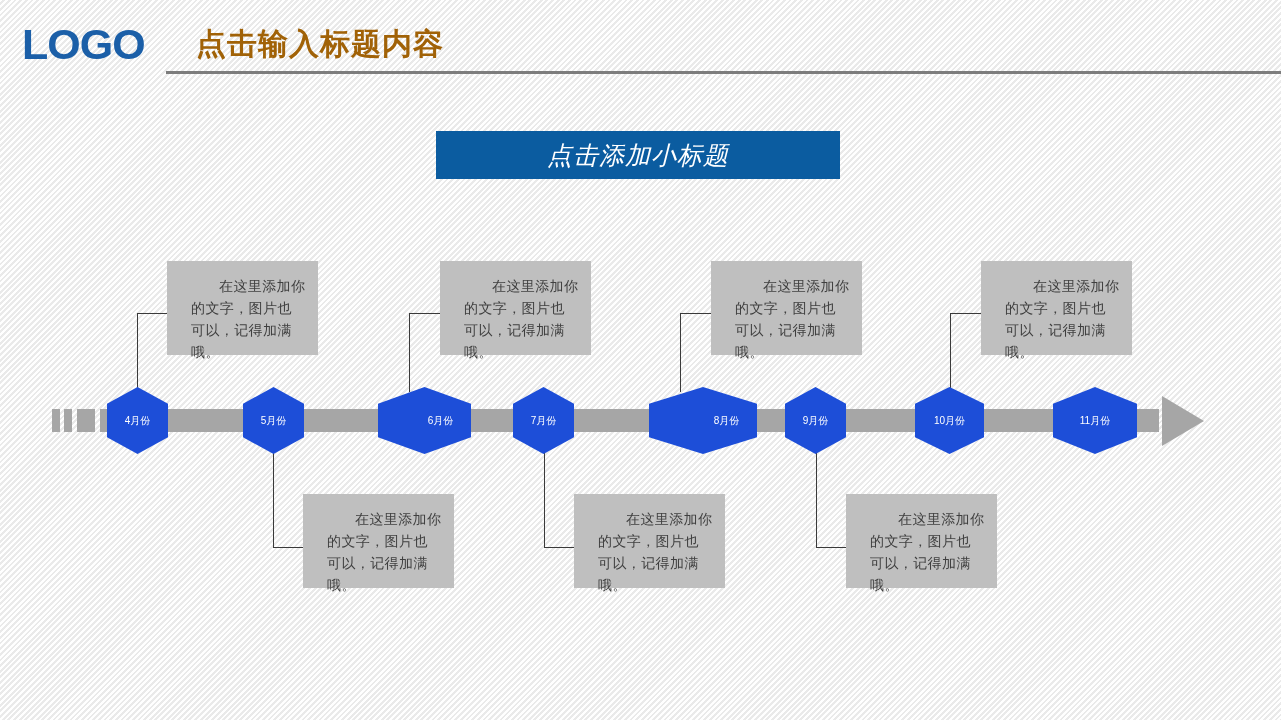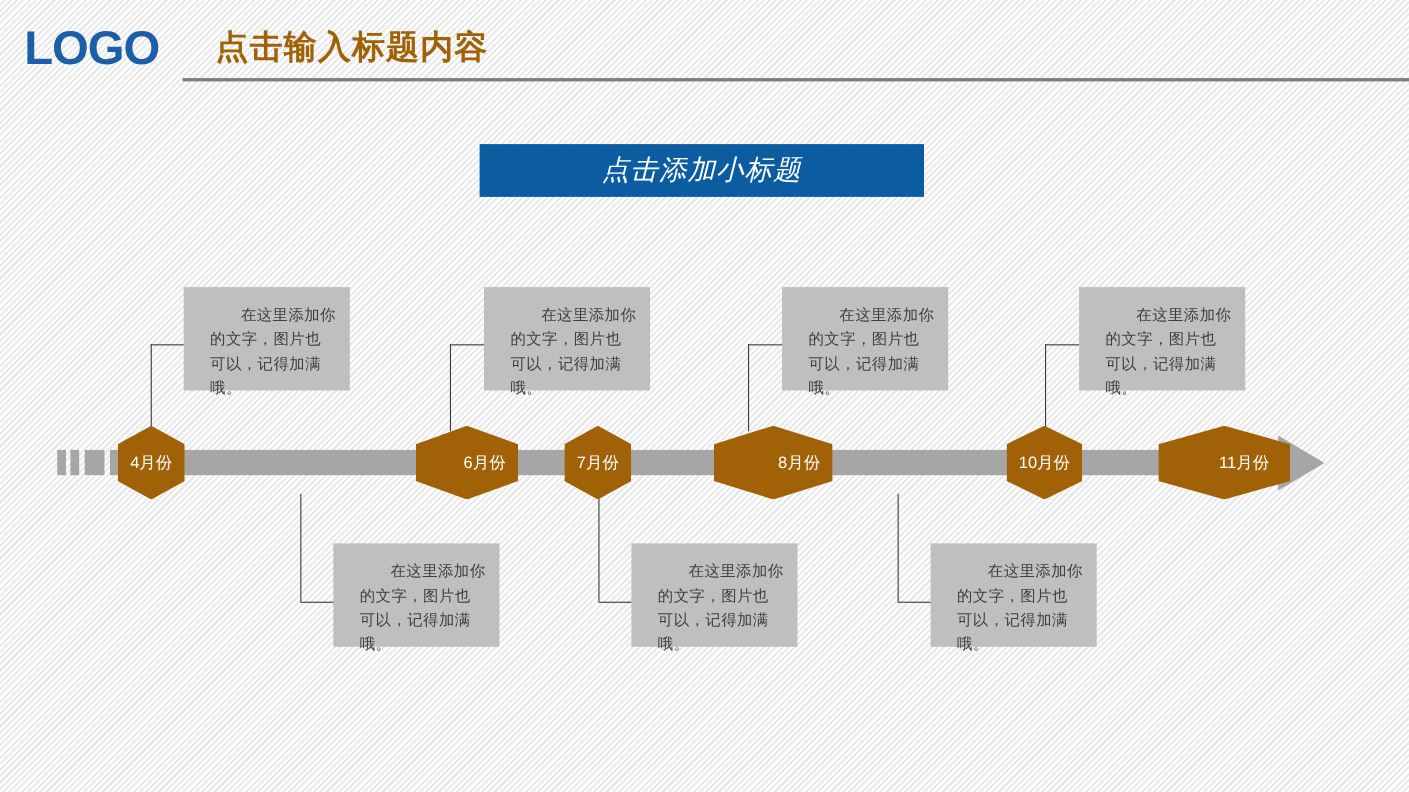--- a/index.html
+++ b/index.html
@@ -101,23 +101,23 @@
     width: 0;
     height: 0;
     border-top: 25px solid transparent;
     border-bottom: 25px solid transparent;
     border-left: 42px solid #a6a6a6;
   }
 
   
   .hex {
     position: absolute;
-    background: #a16207;
+    background: #1d4ed8;
     color: #ffffff;
-    font-size: 15px;
+    font-size: 10px;
     text-align: center;
     -webkit-clip-path: polygon(50% 0%, 100% 25%, 100% 75%, 50% 100%, 0% 75%, 0% 25%);
     clip-path: polygon(50% 0%, 100% 25%, 100% 75%, 50% 100%, 0% 75%, 0% 25%);
     display: flex;
     align-items: center;
     justify-content: center;
     line-height: 1;
   }
 
   
@@ -184,19 +184,21 @@
   <div class="note-box" style="left:167px; top:261px; width:151px; height:94px;">在这里添加你的文字，图片也可以，记得加满哦。</div>
   <div class="note-box" style="left:440px; top:261px; width:151px; height:94px;">在这里添加你的文字，图片也可以，记得加满哦。</div>
   <div class="note-box" style="left:711px; top:261px; width:151px; height:94px;">在这里添加你的文字，图片也可以，记得加满哦。</div>
   <div class="note-box" style="left:981px; top:261px; width:151px; height:94px;">在这里添加你的文字，图片也可以，记得加满哦。</div>
 
   <div class="note-box" style="left:303px; top:494px; width:151px; height:94px;">在这里添加你的文字，图片也可以，记得加满哦。</div>
   <div class="note-box" style="left:574px; top:494px; width:151px; height:94px;">在这里添加你的文字，图片也可以，记得加满哦。</div>
   <div class="note-box" style="left:846px; top:494px; width:151px; height:94px;">在这里添加你的文字，图片也可以，记得加满哦。</div>
 
   <div class="hex" style="left:107px; top:387px; width:61px; height:67px;">4月份</div>
+  <div class="hex" style="left:243px; top:387px; width:61px; height:67px;">5月份</div>
   <div class="hex" style="left:378px; top:387px; width:61px; height:67px;padding-left:32px;">6月份</div>
   <div class="hex" style="left:513px; top:387px; width:61px; height:67px;">7月份</div>
   <div class="hex" style="left:649px; top:387px; width:61px; height:67px;padding-left:47px;">8月份</div>
+  <div class="hex" style="left:785px; top:387px; width:61px; height:67px;">9月份</div>
   <div class="hex" style="left:915px; top:387px; width:69px; height:67px;">10月份</div>
-  <div class="hex" style="left:1053px; top:387px; width:84px; height:67px;padding-left:36px;">11月份</div>
+  <div class="hex" style="left:1053px; top:387px; width:84px; height:67px;">11月份</div>
 
 </div>
 
 </body></html>

